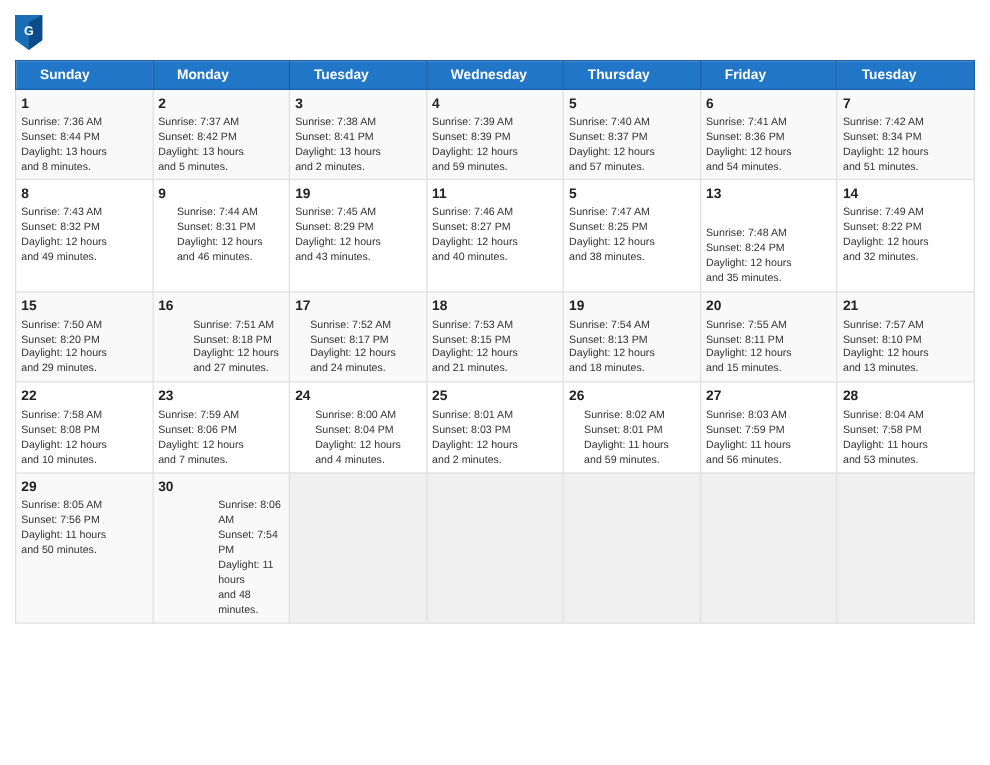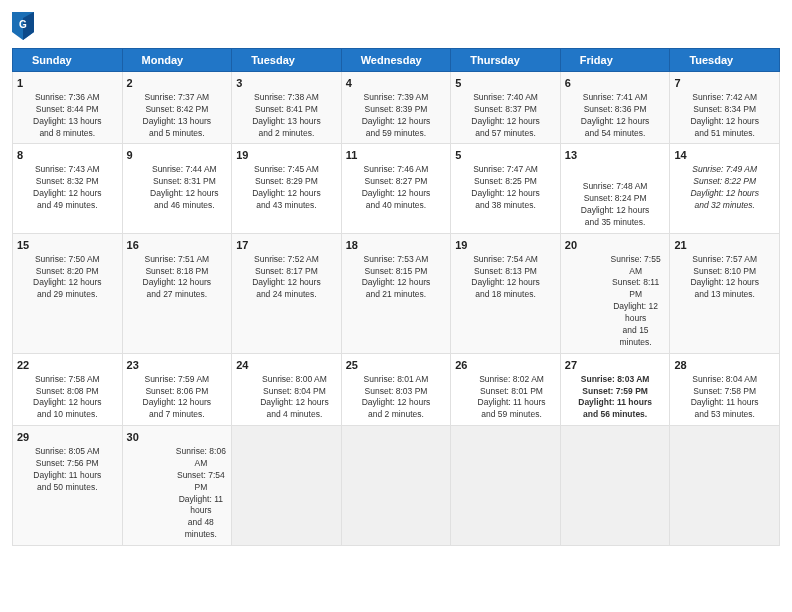--- a/index.html
+++ b/index.html
@@ -86,21 +86,20 @@
       font-weight: bold;
       font-size: 11px;
       display: block;
       margin-bottom: 1px;
       color: #222;
     }
     .day-info {
       color: #333;
       font-size: 8.5px;
       line-height: 1.4;
-      text-align: center;
     }
     .empty-cell {
       background: #f0f0f0 !important;
     }
   </style>
 </head>
 <body>
 
 <div class="header-area">
   <div class="logo">
@@ -221,65 +220,65 @@
         </td>
         <td>
           <span class="day-num">13</span>
           <div class="day-info" style="white-space: pre-line; margin-top: 18px;">Sunrise: 7:48 AM
 Sunset: 8:24 PM
 Daylight: 12 hours
 and 35 minutes.</div>
         </td>
         <td>
           <span class="day-num">14</span>
-          <div class="day-info" style="white-space: pre-line; font-style: italic;">Sunrise: 7:49 AM
+          <div class="day-info" style="white-space: pre-line;">Sunrise: 7:49 AM
 Sunset: 8:22 PM
 Daylight: 12 hours
 and 32 minutes.</div>
         </td>
       </tr>
       <tr>
         <td>
           <span class="day-num">15</span>
           <div class="day-info" style="white-space: pre-line;">Sunrise: 7:50 AM
 Sunset: 8:20 PM
 Daylight: 12 hours
 and 29 minutes.</div>
         </td>
         <td>
           <span class="day-num">16</span>
-          <div class="day-info" style="white-space: pre-line;">Sunrise: 7:51 AM
+          <div class="day-info" style="white-space: pre-line; margin-left: 28px;">Sunrise: 7:51 AM
 Sunset: 8:18 PM
 Daylight: 12 hours
 and 27 minutes.</div>
         </td>
         <td>
           <span class="day-num">17</span>
-          <div class="day-info" style="white-space: pre-line;">Sunrise: 7:52 AM
+          <div class="day-info" style="white-space: pre-line; margin-left: 12px;">Sunrise: 7:52 AM
 Sunset: 8:17 PM
 Daylight: 12 hours
 and 24 minutes.</div>
         </td>
         <td>
           <span class="day-num">18</span>
           <div class="day-info" style="white-space: pre-line;">Sunrise: 7:53 AM
 Sunset: 8:15 PM
 Daylight: 12 hours
 and 21 minutes.</div>
         </td>
         <td>
           <span class="day-num">19</span>
           <div class="day-info" style="white-space: pre-line;">Sunrise: 7:54 AM
 Sunset: 8:13 PM
 Daylight: 12 hours
 and 18 minutes.</div>
         </td>
         <td>
           <span class="day-num">20</span>
-          <div class="day-info" style="white-space: pre-line; margin-left: 41px;">Sunrise: 7:55 AM
+          <div class="day-info" style="white-space: pre-line;">Sunrise: 7:55 AM
 Sunset: 8:11 PM
 Daylight: 12 hours
 and 15 minutes.</div>
         </td>
         <td>
           <span class="day-num">21</span>
           <div class="day-info" style="white-space: pre-line;">Sunrise: 7:57 AM
 Sunset: 8:10 PM
 Daylight: 12 hours
 and 13 minutes.</div>
@@ -316,21 +315,21 @@
         </td>
         <td>
           <span class="day-num">26</span>
           <div class="day-info" style="white-space: pre-line; margin-left: 12px;">Sunrise: 8:02 AM
 Sunset: 8:01 PM
 Daylight: 11 hours
 and 59 minutes.</div>
         </td>
         <td>
           <span class="day-num">27</span>
-          <div class="day-info" style="white-space: pre-line; font-weight: bold;">Sunrise: 8:03 AM
+          <div class="day-info" style="white-space: pre-line;">Sunrise: 8:03 AM
 Sunset: 7:59 PM
 Daylight: 11 hours
 and 56 minutes.</div>
         </td>
         <td>
           <span class="day-num">28</span>
           <div class="day-info" style="white-space: pre-line;">Sunrise: 8:04 AM
 Sunset: 7:58 PM
 Daylight: 11 hours
 and 53 minutes.</div>

